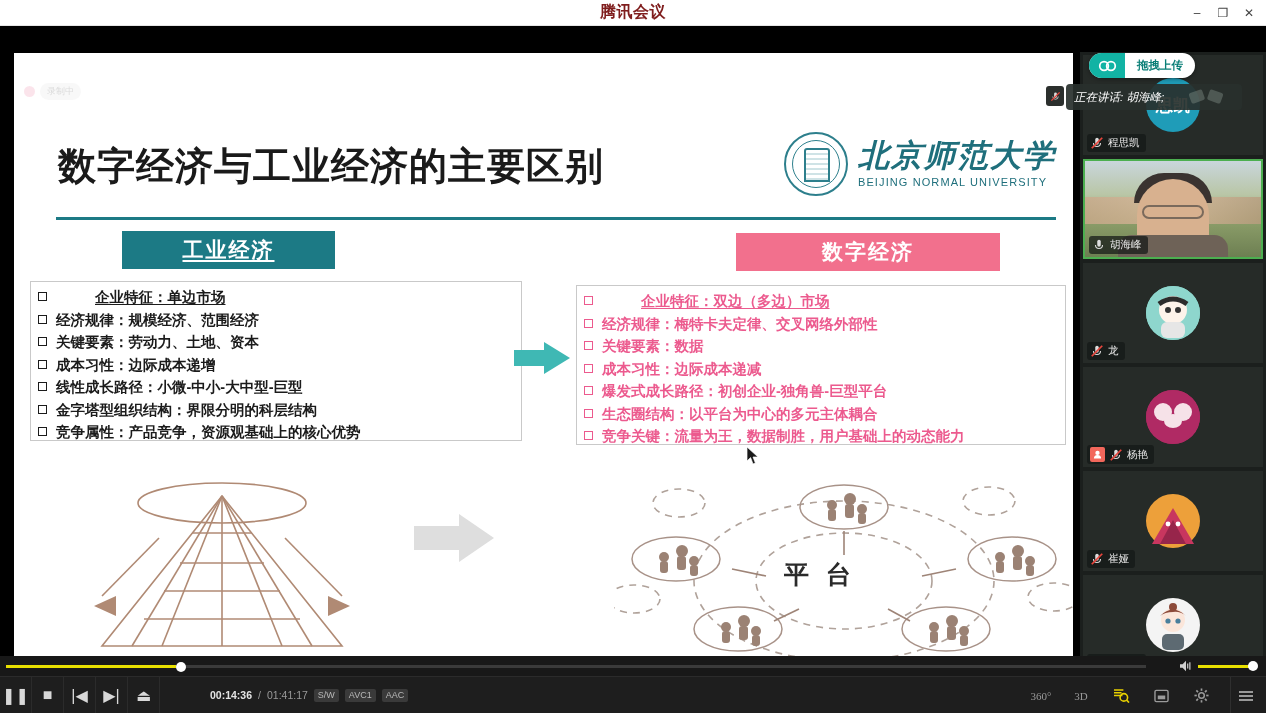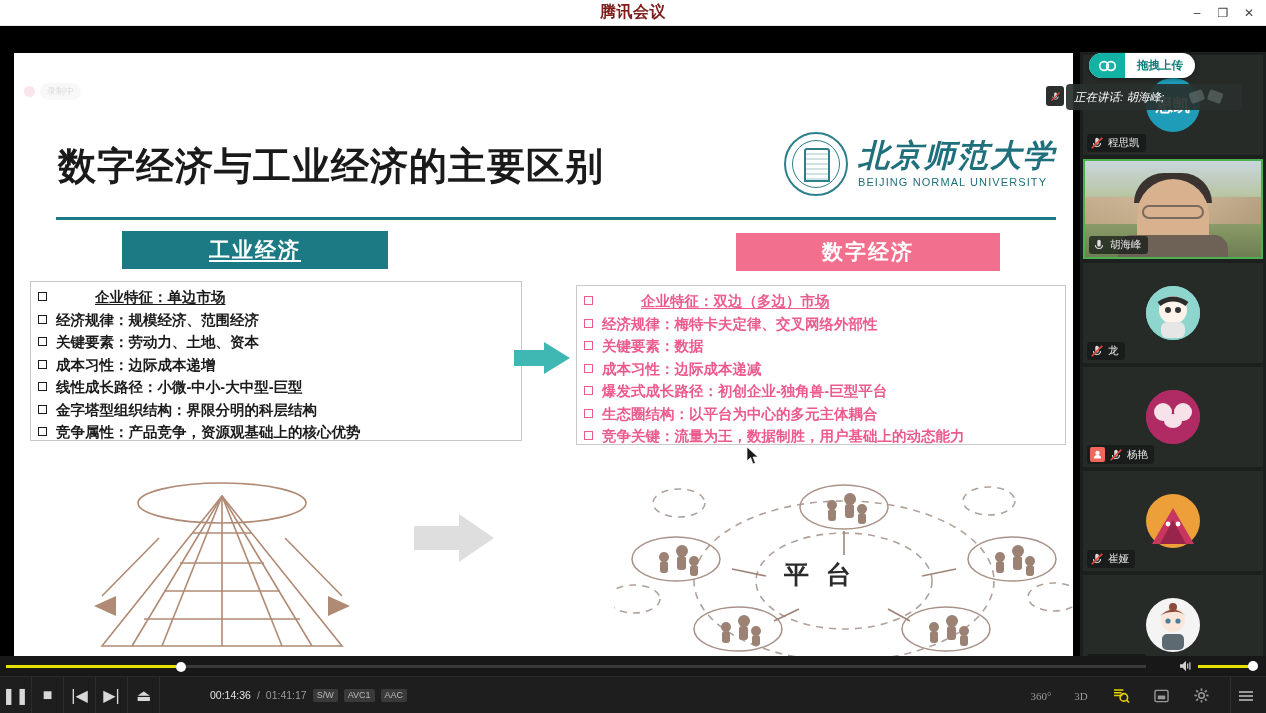--- a/index.html
+++ b/index.html
@@ -79,21 +79,21 @@
     font-family: "DejaVu Serif", "Liberation Serif", serif;
     font-size: 31px; font-weight: 700; color: #1f6f7c; line-height: 1; letter-spacing: 2px;
     font-style: italic;
   }
   .logo-en { font-size: 11px; color: #1f6f7c; letter-spacing: 1.1px; margin-top: 5px; }
 
   .pill {
     position: absolute; height: 38px; display: flex; align-items: center; justify-content: center;
     font-size: 21px; font-weight: 700; color: #ffffff; letter-spacing: 2px;
   }
-  .pill-left { left: 108px; top: 178px; width: 266px; background: #1c7a85; }
+  .pill-left { left: 108px; top: 178px; width: 213px; background: #1c7a85; }
   .pill-left span { text-decoration: underline; text-underline-offset: 3px; }
   .pill-right { left: 722px; top: 180px; width: 264px; background: #f2708d; }
 
   .listbox {
     position: absolute; border: 1px solid #c9c9c9; background: #fff;
   }
   .listbox-left { left: 16px; top: 228px; width: 492px; height: 160px; }
   .listbox-right { left: 562px; top: 232px; width: 490px; height: 160px; }
 
   .bullets { position: absolute; }
@@ -240,21 +240,21 @@
     display: flex; align-items: center;
   }
   .ctrl-btn {
     width: 32px; height: 37px; display: flex; align-items: center; justify-content: center;
     border-right: 1px solid #2b2b2b; color: #d8d8d8;
   }
   .time-info {
     display: flex; align-items: center; gap: 6px; padding-left: 14px;
     font-size: 10.5px; color: #9a9a9a;
   }
-  .time-cur { color: #e4e4e4; font-weight: 400; padding-left: 36px; }
+  .time-cur { color: #e4e4e4; font-weight: 700; padding-left: 36px; }
   .codec {
     background: #3a3a3a; color: #b8b8b8; font-size: 9px; padding: 1.5px 4px; border-radius: 2px;
   }
   .right-ctrls {
     position: absolute; right: 6px; top: 0; height: 37px; display: flex; align-items: center; gap: 10px; font-family: Liberation Serif, serif;
   }
   .rc {
     width: 30px; height: 37px; display: flex; align-items: center; justify-content: center;
     color: #9a9a9a; font-size: 11px;
   }

